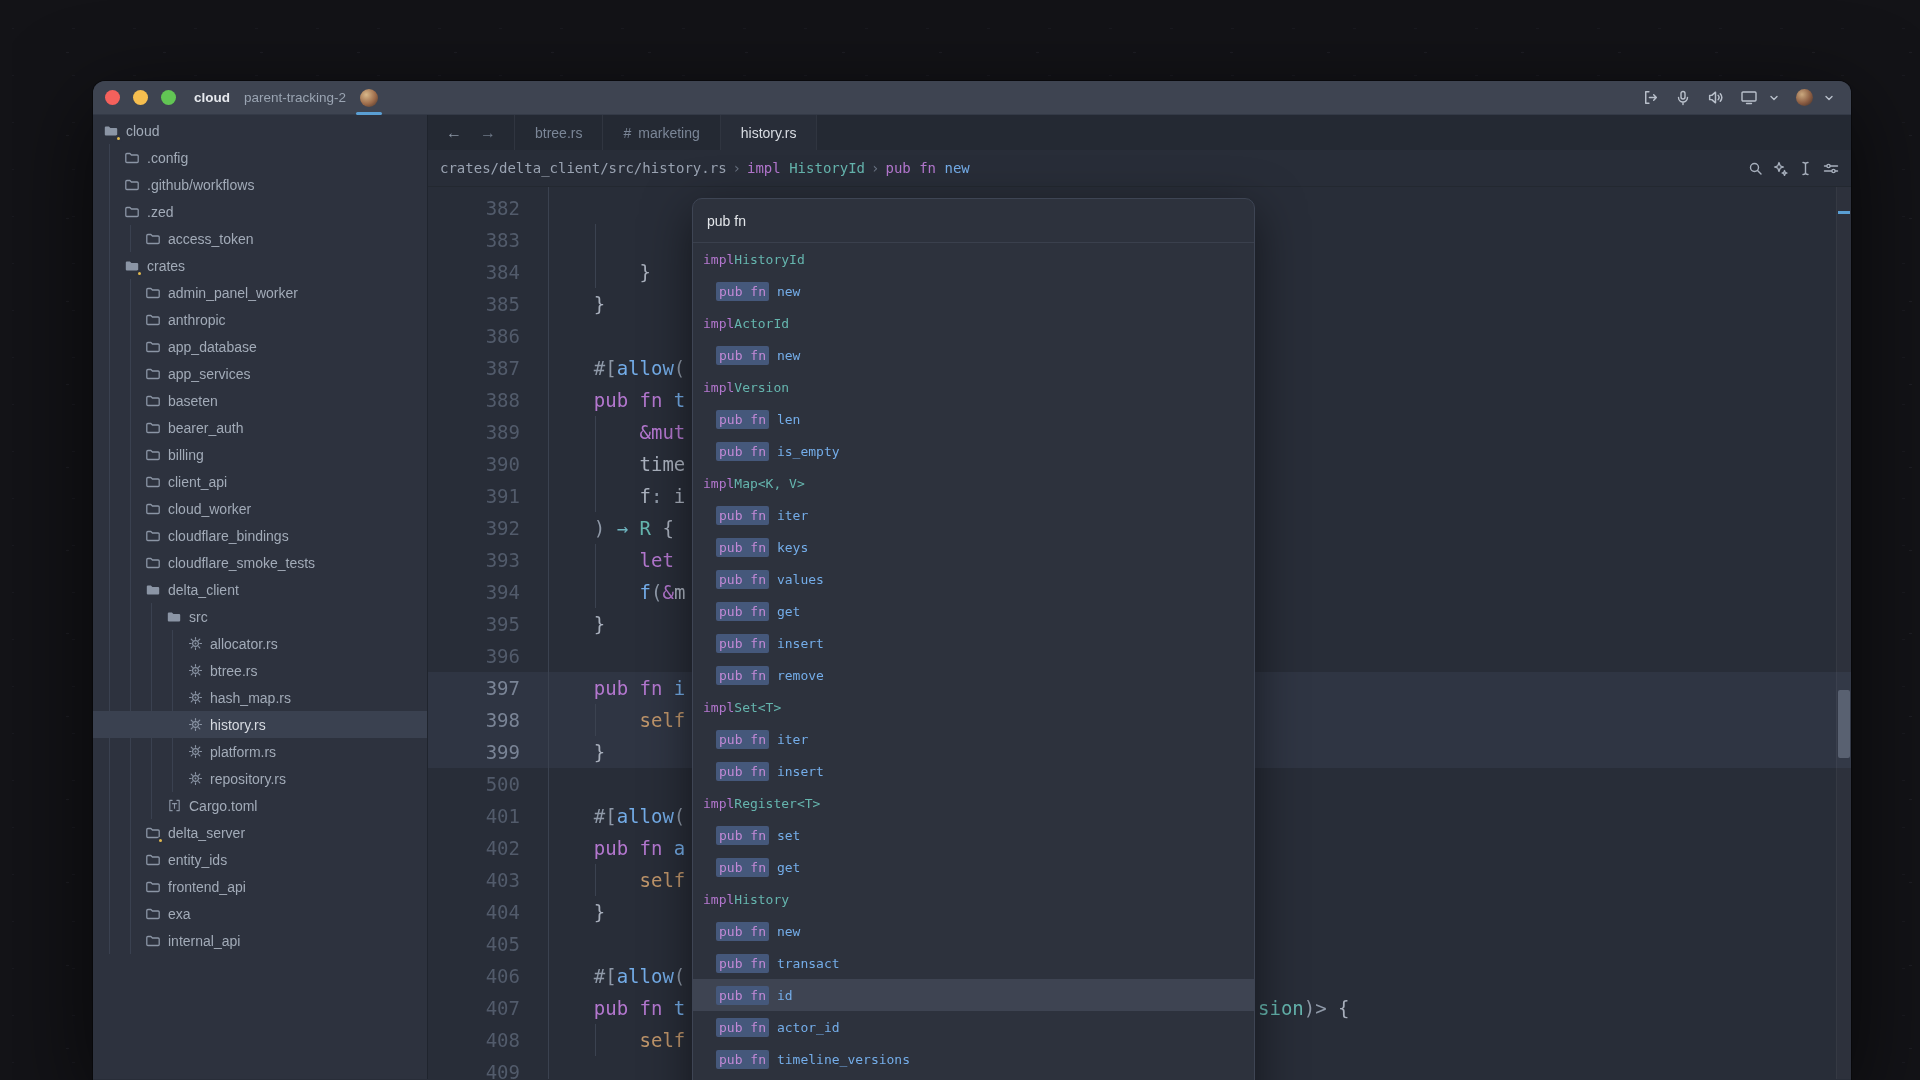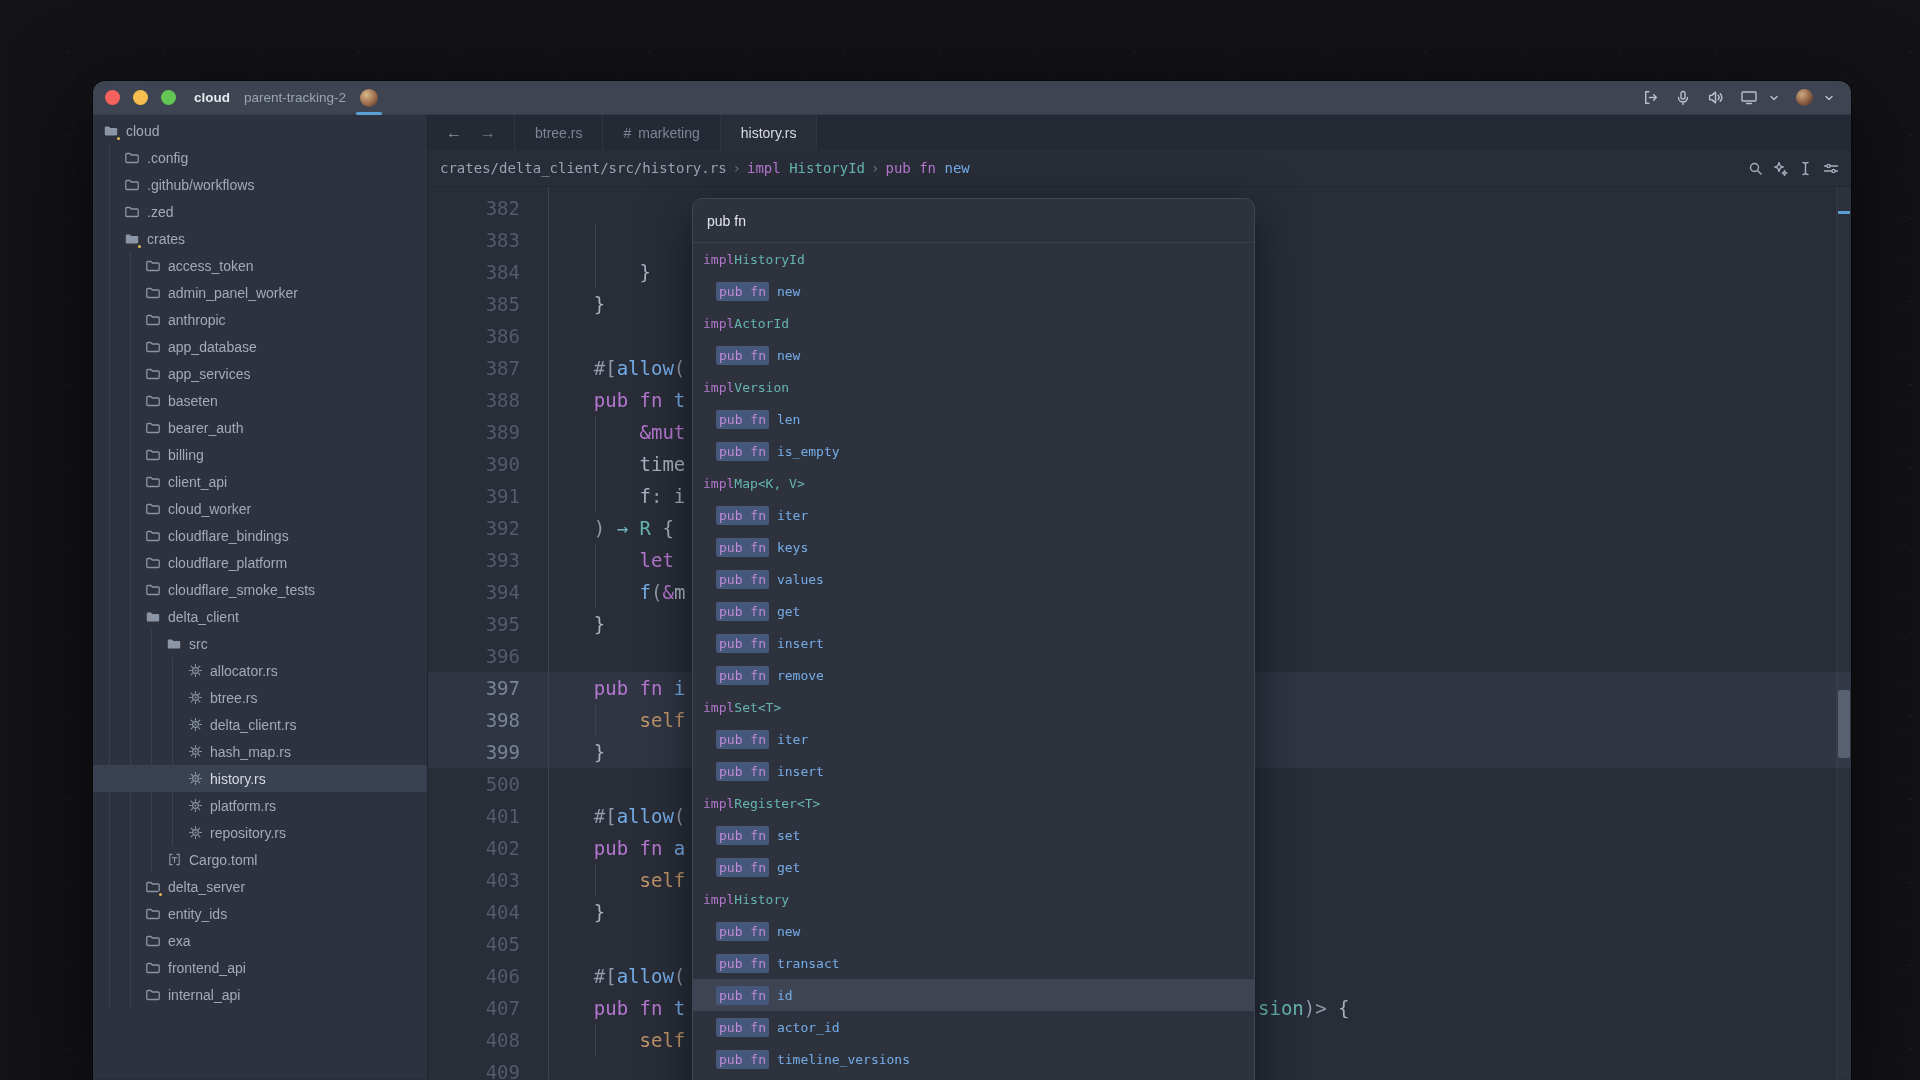--- a/index.html
+++ b/index.html
@@ -180,46 +180,46 @@
               <span class="tree-guide" style="left: 16px;"></span>
               <span class="tree-icon" style="margin-left: 31px;">
                 <svg width="16" height="16" viewBox="0 0 16 16" fill="none" stroke="#8b95a5" stroke-width="1.3">
                   <path d="M1.8 4.6 q0-1.1 1.1-1.1 h3 l1.5 1.5 h5.7 q1.1 0 1.1 1.1 v5.3 q0 1.1-1.1 1.1 H2.9 q-1.1 0-1.1-1.1 z"></path>
                 </svg>
               </span>
               <span class="tree-label">.zed</span>
             </div>
             <div class="tree-row">
               <span class="tree-guide" style="left: 16px;"></span>
+              <span class="tree-guide" style="left: 37px;"></span>
+              <span class="tree-icon" style="margin-left: 52px;">
+                <svg width="16" height="16" viewBox="0 0 16 16" fill="none" stroke="#8b95a5" stroke-width="1.3">
+                  <path d="M1.8 4.6 q0-1.1 1.1-1.1 h3 l1.5 1.5 h5.7 q1.1 0 1.1 1.1 v5.3 q0 1.1-1.1 1.1 H2.9 q-1.1 0-1.1-1.1 z"></path>
+                </svg>
+              </span>
+              <span class="tree-label">access_token</span>
+            </div>
+            <div class="tree-row">
+              <span class="tree-guide" style="left: 16px;"></span>
               <span class="tree-icon" style="margin-left: 31px;">
                 <svg width="16" height="16" viewBox="0 0 16 16" fill="#8b95a5">
                   <path d="M1.8 4.6 q0-1.1 1.1-1.1 h3 l1.5 1.5 h5.7 q1.1 0 1.1 1.1 v5.3 q0 1.1-1.1 1.1 H2.9 q-1.1 0-1.1-1.1 z"></path>
                 </svg>
                 <span class="gitdot"></span>
               </span>
               <span class="tree-label">crates</span>
             </div>
             <div class="tree-row">
               <span class="tree-guide" style="left: 16px;"></span>
               <span class="tree-guide" style="left: 37px;"></span>
               <span class="tree-icon" style="margin-left: 52px;">
                 <svg width="16" height="16" viewBox="0 0 16 16" fill="none" stroke="#8b95a5" stroke-width="1.3">
                   <path d="M1.8 4.6 q0-1.1 1.1-1.1 h3 l1.5 1.5 h5.7 q1.1 0 1.1 1.1 v5.3 q0 1.1-1.1 1.1 H2.9 q-1.1 0-1.1-1.1 z"></path>
                 </svg>
               </span>
-              <span class="tree-label">access_token</span>
-            </div>
-            <div class="tree-row">
-              <span class="tree-guide" style="left: 16px;"></span>
-              <span class="tree-guide" style="left: 37px;"></span>
-              <span class="tree-icon" style="margin-left: 52px;">
-                <svg width="16" height="16" viewBox="0 0 16 16" fill="none" stroke="#8b95a5" stroke-width="1.3">
-                  <path d="M1.8 4.6 q0-1.1 1.1-1.1 h3 l1.5 1.5 h5.7 q1.1 0 1.1 1.1 v5.3 q0 1.1-1.1 1.1 H2.9 q-1.1 0-1.1-1.1 z"></path>
-                </svg>
-              </span>
               <span class="tree-label">admin_panel_worker</span>
             </div>
             <div class="tree-row">
               <span class="tree-guide" style="left: 16px;"></span>
               <span class="tree-guide" style="left: 37px;"></span>
               <span class="tree-icon" style="margin-left: 52px;">
                 <svg width="16" height="16" viewBox="0 0 16 16" fill="none" stroke="#8b95a5" stroke-width="1.3">
                   <path d="M1.8 4.6 q0-1.1 1.1-1.1 h3 l1.5 1.5 h5.7 q1.1 0 1.1 1.1 v5.3 q0 1.1-1.1 1.1 H2.9 q-1.1 0-1.1-1.1 z"></path>
                 </svg>
               </span>
@@ -297,30 +297,20 @@
             </div>
             <div class="tree-row">
               <span class="tree-guide" style="left: 16px;"></span>
               <span class="tree-guide" style="left: 37px;"></span>
               <span class="tree-icon" style="margin-left: 52px;">
                 <svg width="16" height="16" viewBox="0 0 16 16" fill="none" stroke="#8b95a5" stroke-width="1.3">
                   <path d="M1.8 4.6 q0-1.1 1.1-1.1 h3 l1.5 1.5 h5.7 q1.1 0 1.1 1.1 v5.3 q0 1.1-1.1 1.1 H2.9 q-1.1 0-1.1-1.1 z"></path>
                 </svg>
               </span>
               <span class="tree-label">cloudflare_bindings</span>
-            </div>
-            <div class="tree-row">
-              <span class="tree-guide" style="left: 16px;"></span>
-              <span class="tree-guide" style="left: 37px;"></span>
-              <span class="tree-icon" style="margin-left: 52px;">
-                <svg width="16" height="16" viewBox="0 0 16 16" fill="none" stroke="#8b95a5" stroke-width="1.3">
-                  <path d="M1.8 4.6 q0-1.1 1.1-1.1 h3 l1.5 1.5 h5.7 q1.1 0 1.1 1.1 v5.3 q0 1.1-1.1 1.1 H2.9 q-1.1 0-1.1-1.1 z"></path>
-                </svg>
-              </span>
-              <span class="tree-label">cloudflare_platform</span>
             </div>
             <div class="tree-row">
               <span class="tree-guide" style="left: 16px;"></span>
               <span class="tree-guide" style="left: 37px;"></span>
               <span class="tree-icon" style="margin-left: 52px;">
                 <svg width="16" height="16" viewBox="0 0 16 16" fill="none" stroke="#8b95a5" stroke-width="1.3">
                   <path d="M1.8 4.6 q0-1.1 1.1-1.1 h3 l1.5 1.5 h5.7 q1.1 0 1.1 1.1 v5.3 q0 1.1-1.1 1.1 H2.9 q-1.1 0-1.1-1.1 z"></path>
                 </svg>
               </span>
               <span class="tree-label">cloudflare_smoke_tests</span>
@@ -379,76 +369,62 @@
               <span class="tree-guide" style="left: 37px;"></span>
               <span class="tree-guide" style="left: 58px;"></span>
               <span class="tree-guide" style="left: 79px;"></span>
               <span class="tree-icon" style="margin-left: 94px;">
                 <svg width="15" height="15" viewBox="0 0 16 16" fill="none" stroke="#8b95a5" stroke-width="1.2">
                   <circle cx="8" cy="8" r="3.1"></circle>
                   <circle cx="8" cy="8" r="1" fill="#8b95a5" stroke="none"></circle>
                   <path d="M8 3.4 V1.6 M8 12.6 V14.4 M3.4 8 H1.6 M12.6 8 H14.4 M4.7 4.7 L3.4 3.4 M11.3 4.7 L12.6 3.4 M4.7 11.3 L3.4 12.6 M11.3 11.3 L12.6 12.6"></path>
                 </svg>
               </span>
-              <span class="tree-label">delta_client.rs</span>
-            </div>
-            <div class="tree-row">
+              <span class="tree-label">hash_map.rs</span>
+            </div>
+            <div class="tree-row sel">
               <span class="tree-guide" style="left: 16px;"></span>
               <span class="tree-guide" style="left: 37px;"></span>
               <span class="tree-guide" style="left: 58px;"></span>
               <span class="tree-guide" style="left: 79px;"></span>
               <span class="tree-icon" style="margin-left: 94px;">
                 <svg width="15" height="15" viewBox="0 0 16 16" fill="none" stroke="#8b95a5" stroke-width="1.2">
                   <circle cx="8" cy="8" r="3.1"></circle>
                   <circle cx="8" cy="8" r="1" fill="#8b95a5" stroke="none"></circle>
                   <path d="M8 3.4 V1.6 M8 12.6 V14.4 M3.4 8 H1.6 M12.6 8 H14.4 M4.7 4.7 L3.4 3.4 M11.3 4.7 L12.6 3.4 M4.7 11.3 L3.4 12.6 M11.3 11.3 L12.6 12.6"></path>
                 </svg>
               </span>
-              <span class="tree-label">hash_map.rs</span>
-            </div>
-            <div class="tree-row sel">
+              <span class="tree-label">history.rs</span>
+            </div>
+            <div class="tree-row">
               <span class="tree-guide" style="left: 16px;"></span>
               <span class="tree-guide" style="left: 37px;"></span>
               <span class="tree-guide" style="left: 58px;"></span>
               <span class="tree-guide" style="left: 79px;"></span>
               <span class="tree-icon" style="margin-left: 94px;">
                 <svg width="15" height="15" viewBox="0 0 16 16" fill="none" stroke="#8b95a5" stroke-width="1.2">
                   <circle cx="8" cy="8" r="3.1"></circle>
                   <circle cx="8" cy="8" r="1" fill="#8b95a5" stroke="none"></circle>
                   <path d="M8 3.4 V1.6 M8 12.6 V14.4 M3.4 8 H1.6 M12.6 8 H14.4 M4.7 4.7 L3.4 3.4 M11.3 4.7 L12.6 3.4 M4.7 11.3 L3.4 12.6 M11.3 11.3 L12.6 12.6"></path>
                 </svg>
               </span>
-              <span class="tree-label">history.rs</span>
+              <span class="tree-label">platform.rs</span>
             </div>
             <div class="tree-row">
               <span class="tree-guide" style="left: 16px;"></span>
               <span class="tree-guide" style="left: 37px;"></span>
               <span class="tree-guide" style="left: 58px;"></span>
               <span class="tree-guide" style="left: 79px;"></span>
               <span class="tree-icon" style="margin-left: 94px;">
                 <svg width="15" height="15" viewBox="0 0 16 16" fill="none" stroke="#8b95a5" stroke-width="1.2">
                   <circle cx="8" cy="8" r="3.1"></circle>
                   <circle cx="8" cy="8" r="1" fill="#8b95a5" stroke="none"></circle>
                   <path d="M8 3.4 V1.6 M8 12.6 V14.4 M3.4 8 H1.6 M12.6 8 H14.4 M4.7 4.7 L3.4 3.4 M11.3 4.7 L12.6 3.4 M4.7 11.3 L3.4 12.6 M11.3 11.3 L12.6 12.6"></path>
                 </svg>
               </span>
-              <span class="tree-label">platform.rs</span>
-            </div>
-            <div class="tree-row">
-              <span class="tree-guide" style="left: 16px;"></span>
-              <span class="tree-guide" style="left: 37px;"></span>
-              <span class="tree-guide" style="left: 58px;"></span>
-              <span class="tree-guide" style="left: 79px;"></span>
-              <span class="tree-icon" style="margin-left: 94px;">
-                <svg width="15" height="15" viewBox="0 0 16 16" fill="none" stroke="#8b95a5" stroke-width="1.2">
-                  <circle cx="8" cy="8" r="3.1"></circle>
-                  <circle cx="8" cy="8" r="1" fill="#8b95a5" stroke="none"></circle>
-                  <path d="M8 3.4 V1.6 M8 12.6 V14.4 M3.4 8 H1.6 M12.6 8 H14.4 M4.7 4.7 L3.4 3.4 M11.3 4.7 L12.6 3.4 M4.7 11.3 L3.4 12.6 M11.3 11.3 L12.6 12.6"></path>
-                </svg>
-              </span>
               <span class="tree-label">repository.rs</span>
             </div>
             <div class="tree-row">
               <span class="tree-guide" style="left: 16px;"></span>
               <span class="tree-guide" style="left: 37px;"></span>
               <span class="tree-guide" style="left: 58px;"></span>
               <span class="tree-icon" style="margin-left: 73px;">
                 <svg width="15" height="15" viewBox="0 0 16 16" fill="none" stroke="#8b95a5" stroke-width="1.2">
                   <path d="M5.5 2.5 H3 V13.5 H5.5 M10.5 2.5 H13 V13.5 H10.5"></path>
                   <path d="M5.8 6 H10.2 M8 6 V10.8"></path>
@@ -478,31 +454,31 @@
               <span class="tree-label">entity_ids</span>
             </div>
             <div class="tree-row">
               <span class="tree-guide" style="left: 16px;"></span>
               <span class="tree-guide" style="left: 37px;"></span>
               <span class="tree-icon" style="margin-left: 52px;">
                 <svg width="16" height="16" viewBox="0 0 16 16" fill="none" stroke="#8b95a5" stroke-width="1.3">
                   <path d="M1.8 4.6 q0-1.1 1.1-1.1 h3 l1.5 1.5 h5.7 q1.1 0 1.1 1.1 v5.3 q0 1.1-1.1 1.1 H2.9 q-1.1 0-1.1-1.1 z"></path>
                 </svg>
               </span>
+              <span class="tree-label">frontend_api</span>
+            </div>
+            <div class="tree-row">
+              <span class="tree-guide" style="left: 16px;"></span>
+              <span class="tree-guide" style="left: 37px;"></span>
+              <span class="tree-icon" style="margin-left: 52px;">
+                <svg width="16" height="16" viewBox="0 0 16 16" fill="none" stroke="#8b95a5" stroke-width="1.3">
+                  <path d="M1.8 4.6 q0-1.1 1.1-1.1 h3 l1.5 1.5 h5.7 q1.1 0 1.1 1.1 v5.3 q0 1.1-1.1 1.1 H2.9 q-1.1 0-1.1-1.1 z"></path>
+                </svg>
+              </span>
               <span class="tree-label">exa</span>
-            </div>
-            <div class="tree-row">
-              <span class="tree-guide" style="left: 16px;"></span>
-              <span class="tree-guide" style="left: 37px;"></span>
-              <span class="tree-icon" style="margin-left: 52px;">
-                <svg width="16" height="16" viewBox="0 0 16 16" fill="none" stroke="#8b95a5" stroke-width="1.3">
-                  <path d="M1.8 4.6 q0-1.1 1.1-1.1 h3 l1.5 1.5 h5.7 q1.1 0 1.1 1.1 v5.3 q0 1.1-1.1 1.1 H2.9 q-1.1 0-1.1-1.1 z"></path>
-                </svg>
-              </span>
-              <span class="tree-label">frontend_api</span>
             </div>
             <div class="tree-row">
               <span class="tree-guide" style="left: 16px;"></span>
               <span class="tree-guide" style="left: 37px;"></span>
               <span class="tree-icon" style="margin-left: 52px;">
                 <svg width="16" height="16" viewBox="0 0 16 16" fill="none" stroke="#8b95a5" stroke-width="1.3">
                   <path d="M1.8 4.6 q0-1.1 1.1-1.1 h3 l1.5 1.5 h5.7 q1.1 0 1.1 1.1 v5.3 q0 1.1-1.1 1.1 H2.9 q-1.1 0-1.1-1.1 z"></path>
                 </svg>
               </span>
               <span class="tree-label">internal_api</span>

